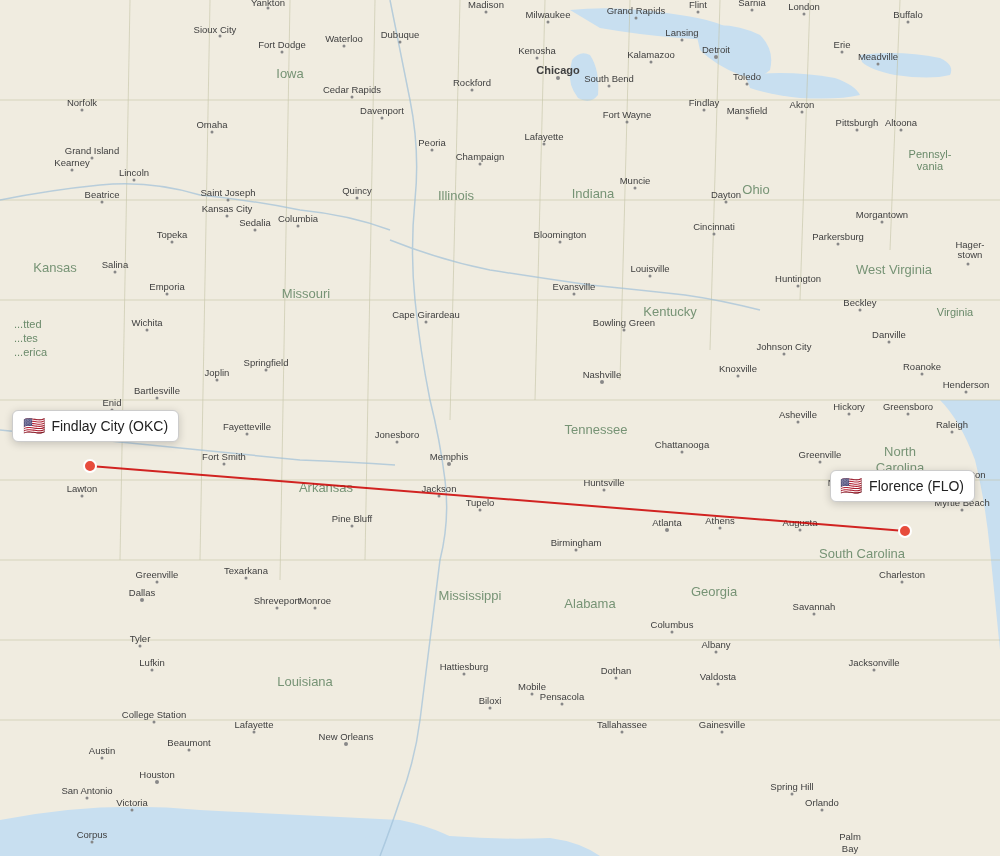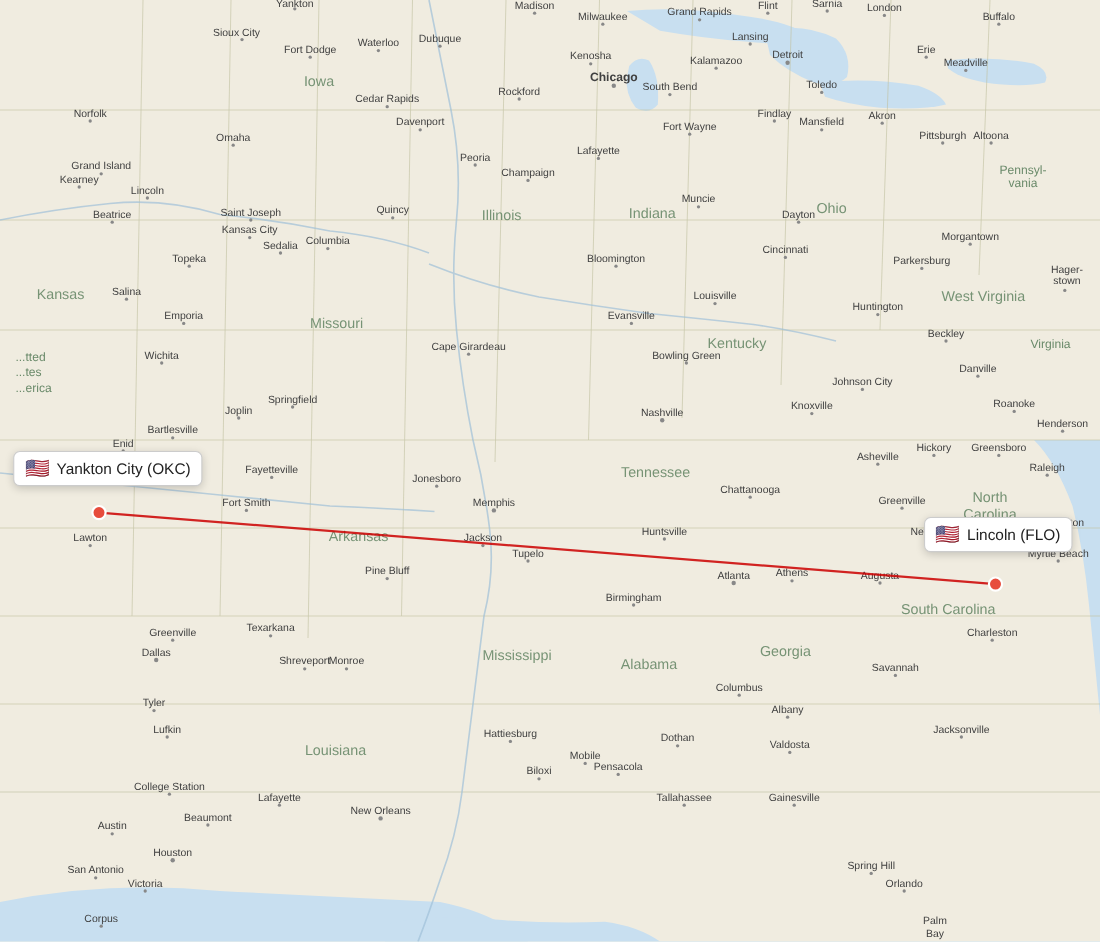--- a/index.html
+++ b/index.html
@@ -527,20 +527,20 @@
 
     <line x1="90" y1="466" x2="905" y2="531" stroke="#cc0000" stroke-width="2" opacity="0.85"></line>
 
     <circle cx="90" cy="466" r="6" fill="#e74c3c" stroke="white" stroke-width="2"></circle>
 
     <circle cx="905" cy="531" r="6" fill="#e74c3c" stroke="white" stroke-width="2"></circle>
   </svg>
 
   <div class="location-box" id="okc-box" style="left: 12px; top: 410px;">
     <span class="flag">🇺🇸</span>
-    <span>Yankton City (OKC)</span>
+    <span>Findlay City (OKC)</span>
   </div>
 
   <div class="location-box" id="flo-box" style="right: 25px; top: 470px;">
     <span class="flag">🇺🇸</span>
-    <span>Lincoln (FLO)</span>
+    <span>Florence (FLO)</span>
   </div>
 </div>
 
 </body></html>

